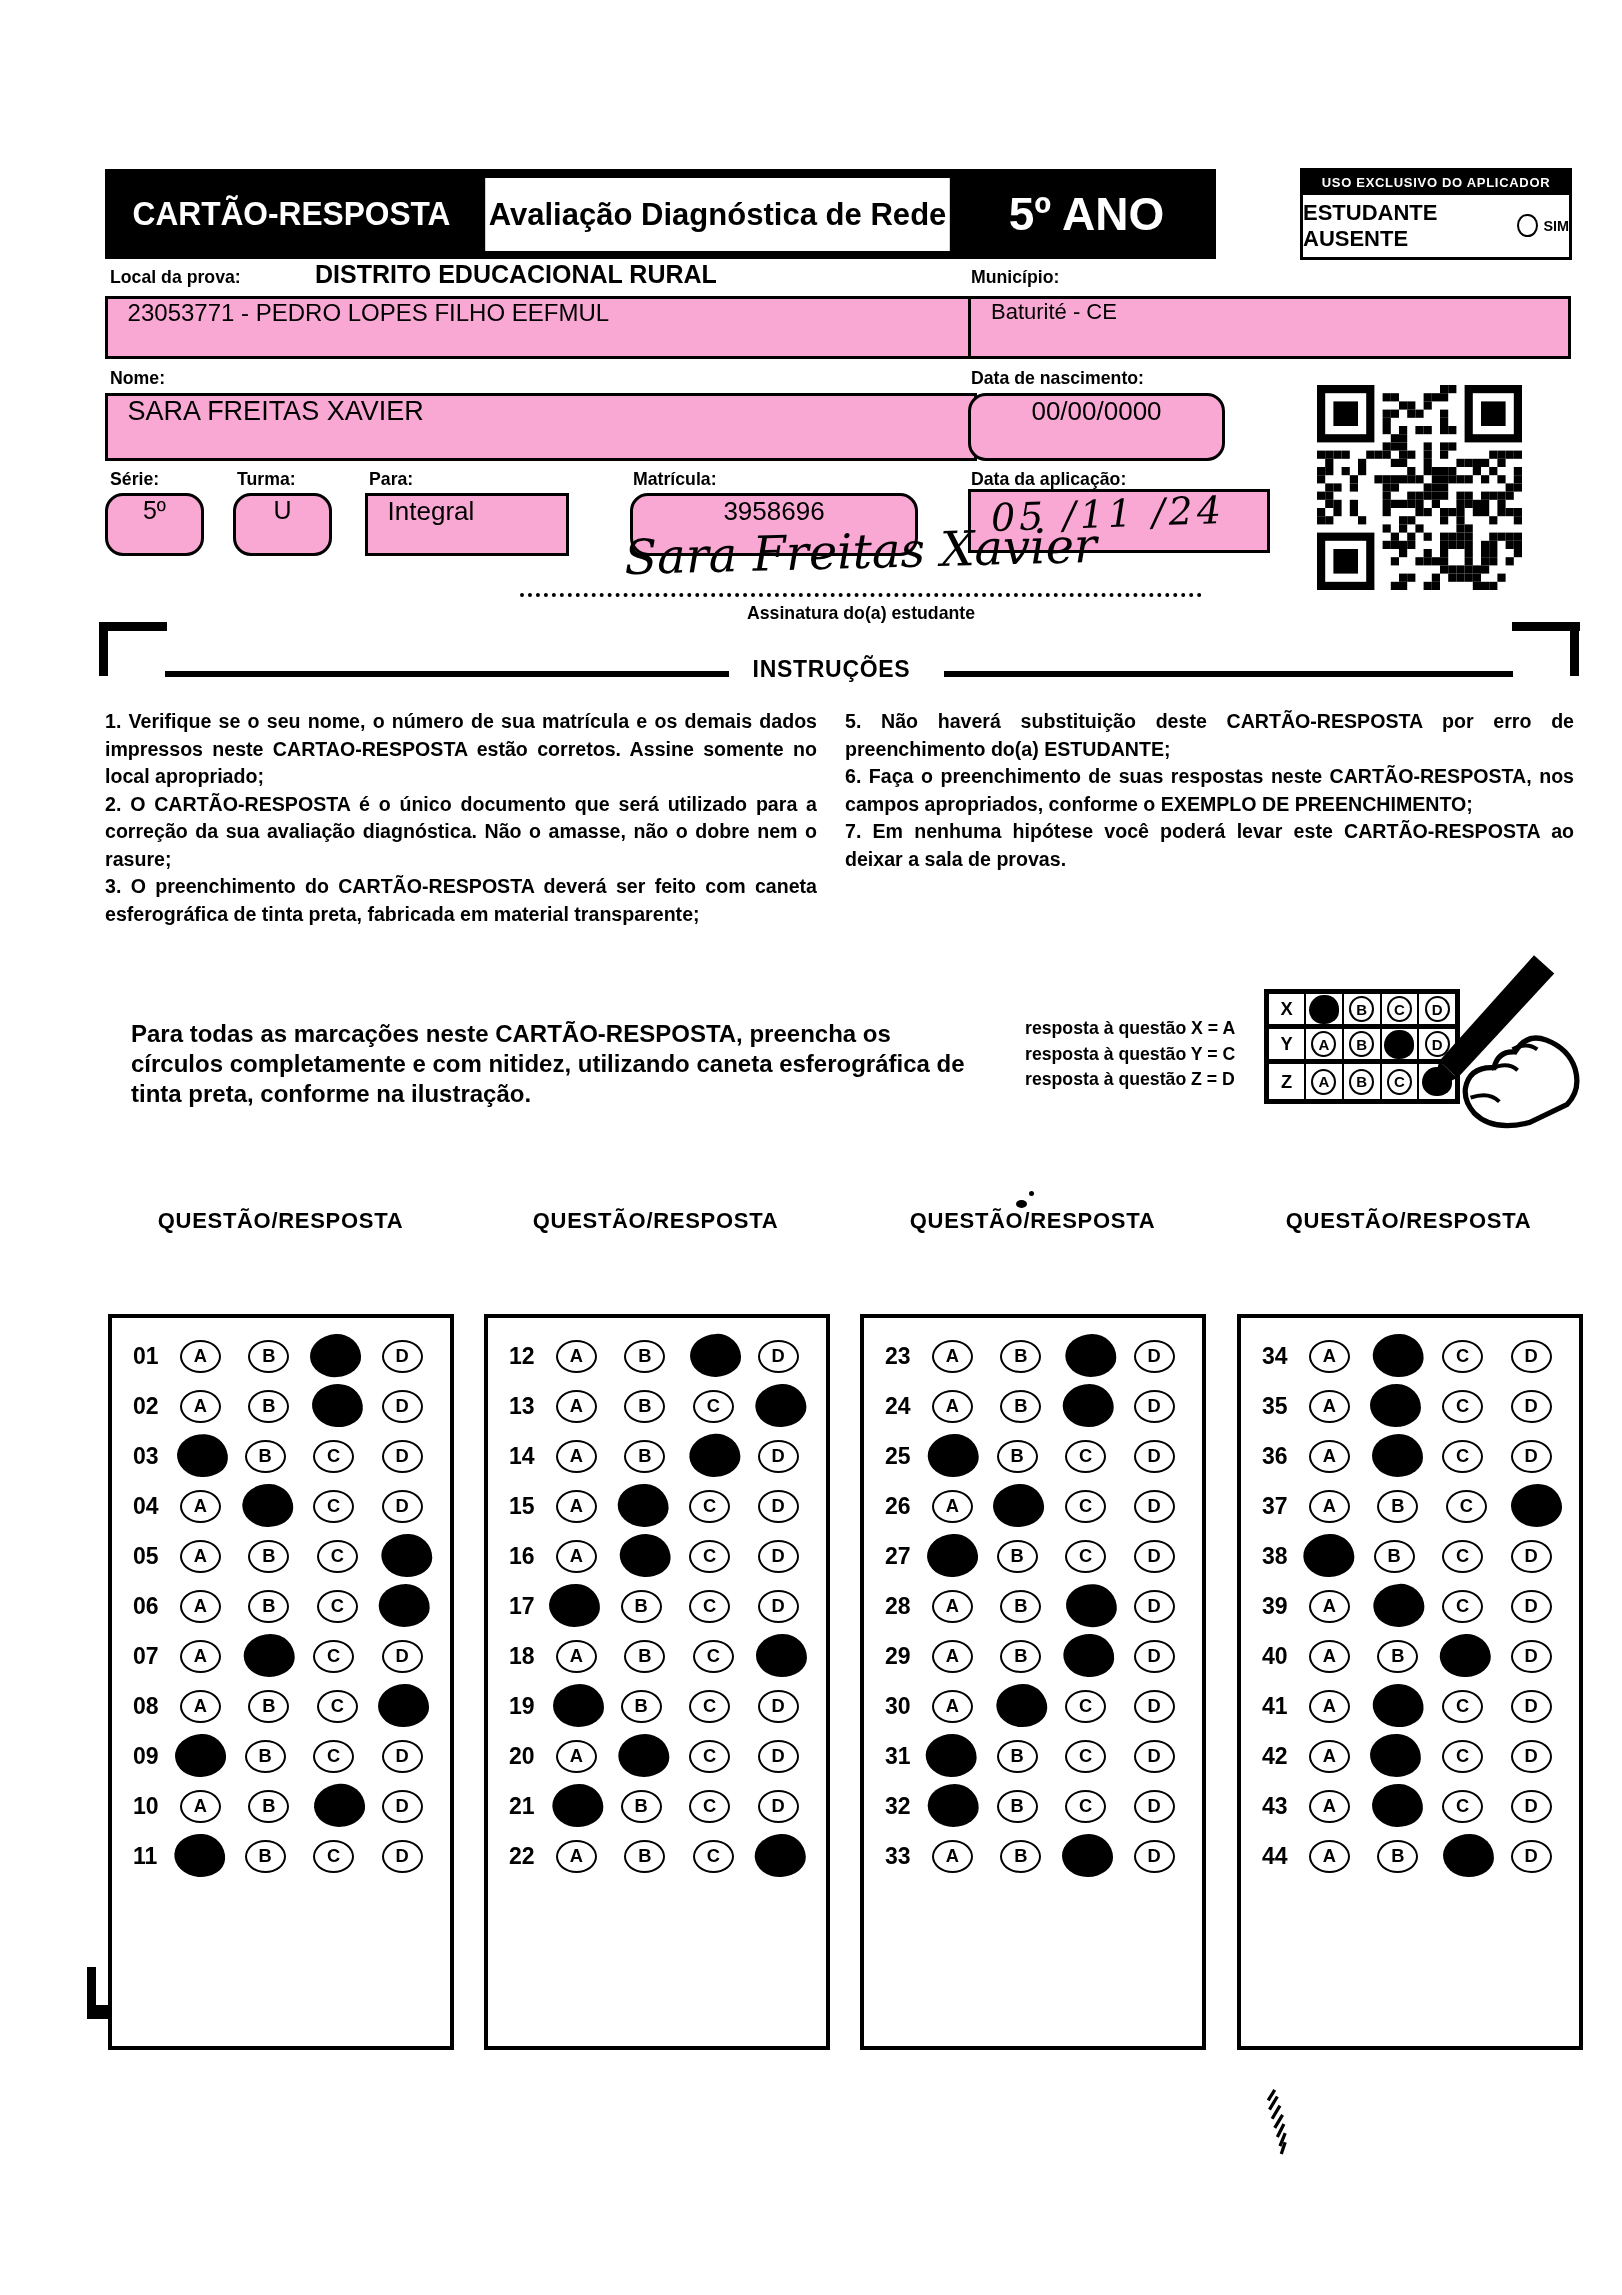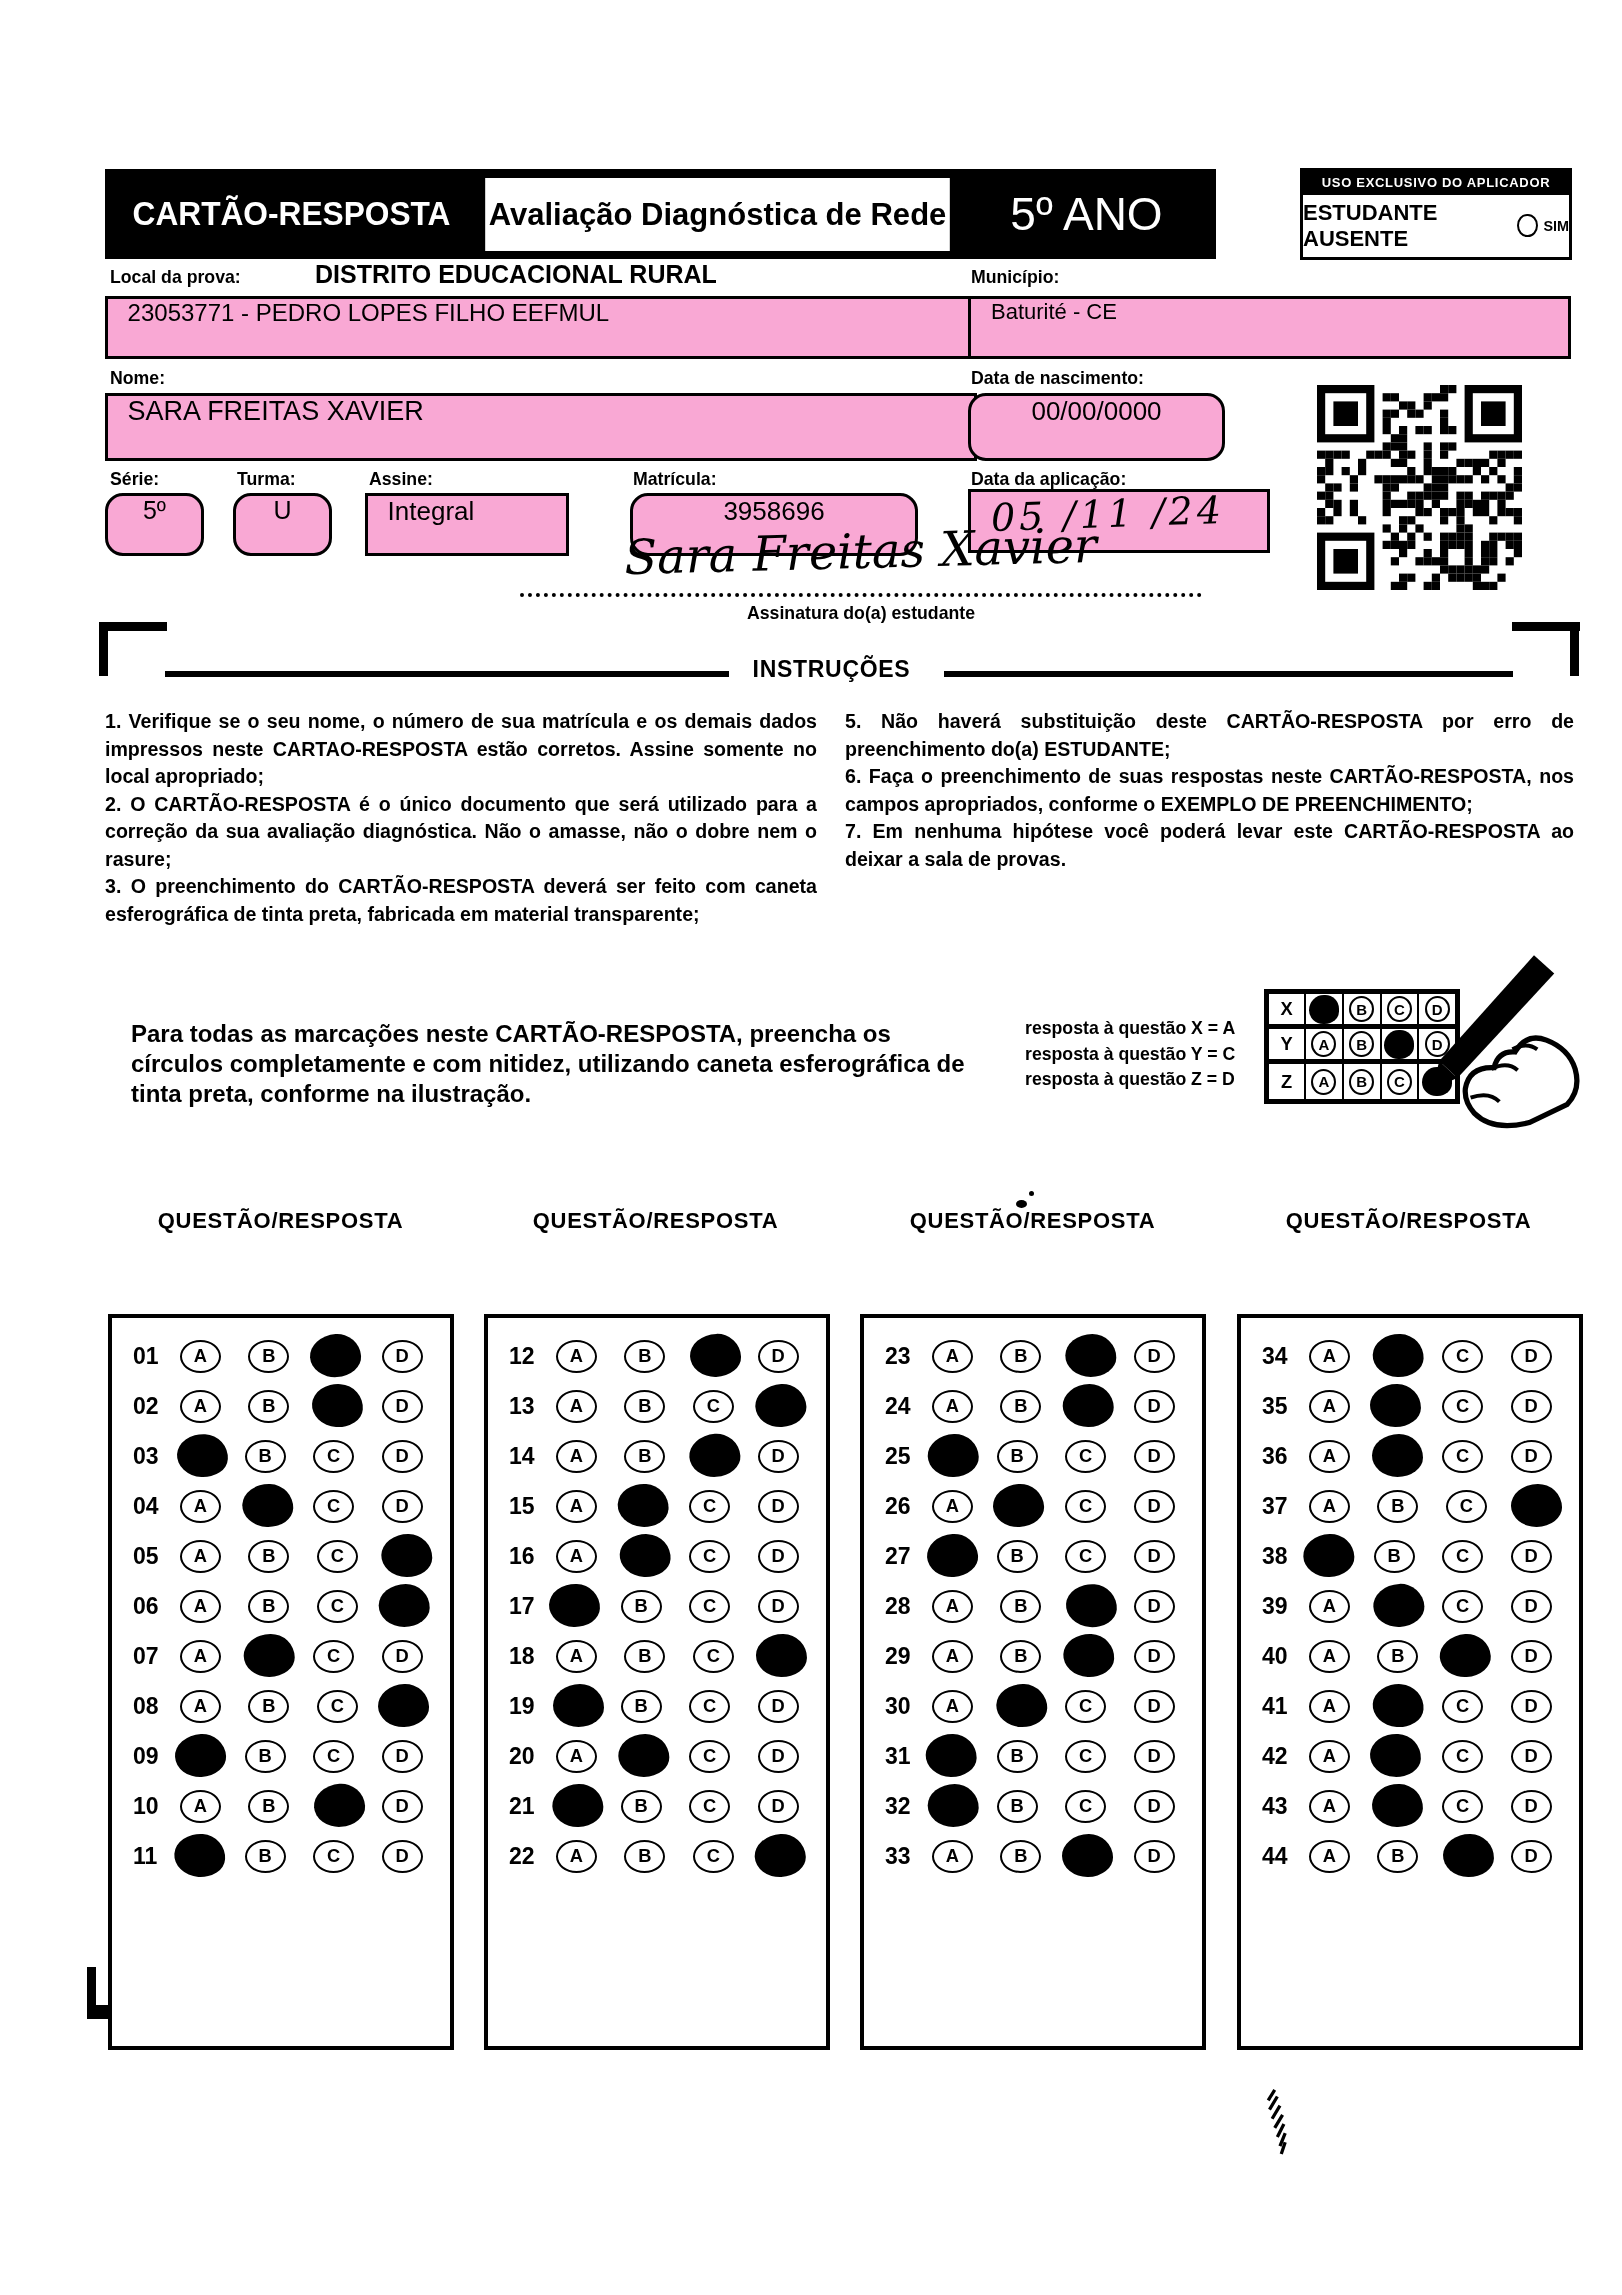--- a/index.html
+++ b/index.html
@@ -4,21 +4,21 @@
 <style>
   * { margin:0; padding:0; box-sizing:border-box; }
   html,body { background:#e8e8e8; }
   body { font-family:"Liberation Sans", sans-serif; }
   .sheet { position:relative; width:1623px; height:2295px; background:#ffffff; color:#000; overflow:hidden; }
 
   
   .header-bar { position:absolute; left:105px; top:169px; width:1111px; height:90px; background:#000; display:flex; align-items:center; }
   .header-title { width:373px; text-align:center; color:#fff; font-size:33px; font-weight:bold; letter-spacing:0px; transform:scaleX(.96); }
   .header-subtitle-box { background:#fff; height:73px; width:479px; display:flex; align-items:center; justify-content:center; font-size:32px; font-weight:bold; transform:scaleX(.97); }
-  .header-grade { flex:1; text-align:center; color:#fff; font-size:46px; font-weight:normal; }
+  .header-grade { flex:1; text-align:center; color:#fff; font-size:46px; font-weight:bold; }
   .applicator-box { position:absolute; left:1300px; top:168px; width:272px; height:92px; border:3.3px solid #000; background:#fff; }
   .app-strip { height:23.6px; background:#000; color:#fff; font-size:13px; font-weight:bold; display:flex; align-items:center; justify-content:center; letter-spacing:0.7px; }
   .app-body { height:62px; display:flex; align-items:center; justify-content:center; gap:5.9px; }
   .app-absent { font-size:22px; font-weight:bold; }
   .app-circle { width:23.6px; height:23.6px; border:2px solid #000; border-radius:50%; }
   .app-sim { font-size:14.4px; font-weight:bold; }
 
   
   .lbl { position:absolute; font-weight:bold; font-size:17.7px; }
   .big-val { position:absolute; font-weight:bold; font-size:25px; }
@@ -106,21 +106,21 @@
 
   <div class="fbox pad" style="left:105px; top:393px; width:872px; height:68px; font-size:27px;">
     <span>SARA FREITAS XAVIER</span>
   </div>
   <div class="fbox center" style="left:968px; top:393px; width:257px; height:68px; font-size:26px;">
     <span>00/00/0000</span>
   </div>
 
   <div class="lbl" style="left:110px; top:469px;">Série:</div>
   <div class="lbl" style="left:237px; top:469px;">Turma:</div>
-  <div class="lbl" style="left:369px; top:469px;">Assine:</div>
+  <div class="lbl" style="left:369px; top:469px;">Para:</div>
   <div class="lbl" style="left:633px; top:469px;">Matrícula:</div>
   <div class="lbl" style="left:971px; top:469px;">Data da aplicação:</div>
 
   <div class="fbox center" style="left:105px; top:493px; width:99px; height:63px; font-size:25px;">
     <span>5º</span>
   </div>
   <div class="fbox center" style="left:233px; top:493px; width:99px; height:63px; font-size:25px;">
     <span>U</span>
   </div>
   <div class="fbox pad" style="left:365px; top:493px; width:204px; height:63px; font-size:26px;">

